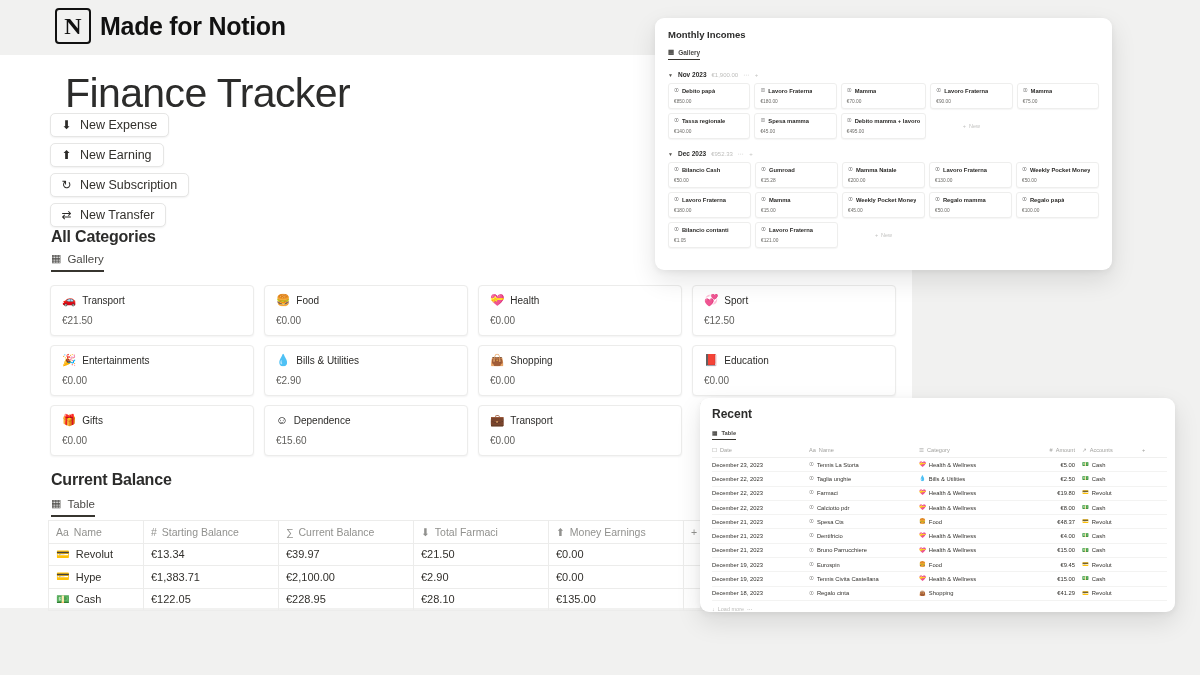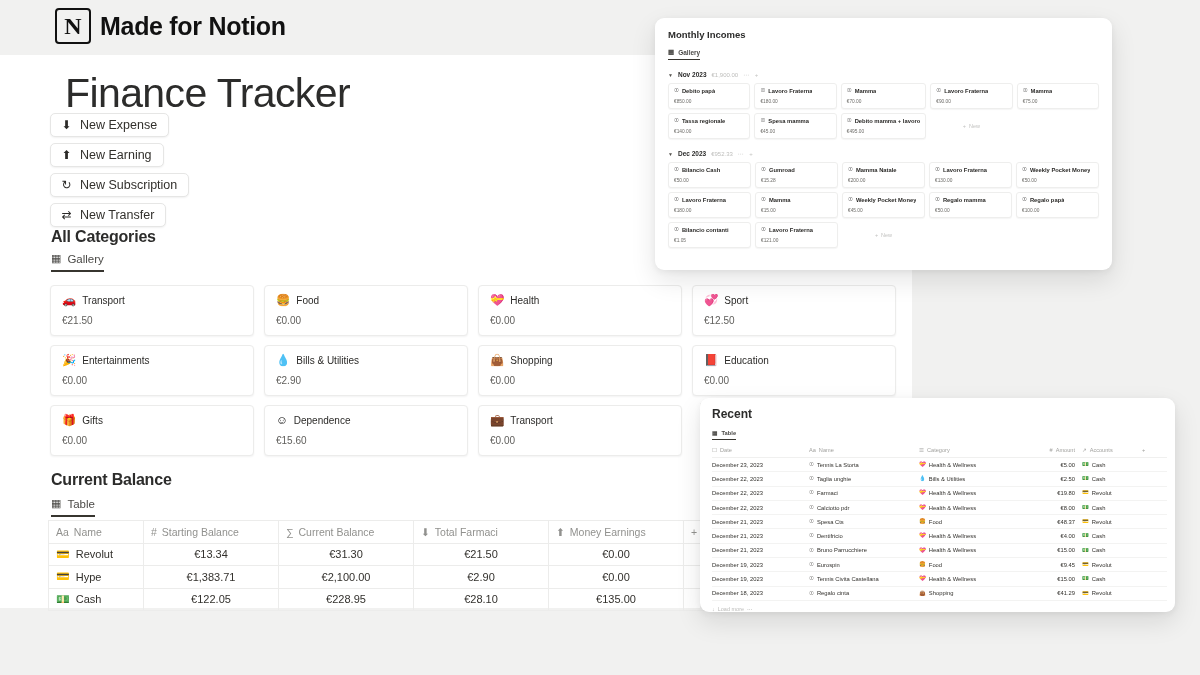--- a/index.html
+++ b/index.html
@@ -96,21 +96,21 @@
     height: 22.5px; padding: 0 7px; font-weight: 400;
   }
   .balance-tbl th:first-child, .balance-tbl td:first-child { border-left: 1px solid #ececeb; }
   .balance-tbl thead th { border-top: 1px solid #ececeb; }
   .balance-tbl th {
     font-size: 10.5px; color: #91918e; text-align: left;
   }
   .balance-tbl th .hd { display: inline-flex; align-items: center; gap: 5px; }
   .balance-tbl td { font-size: 11px; color: #32302c; }
   .cellname { display: flex; align-items: center; gap: 6px; font-weight: 500; }
-  .num { text-align: center; }
+  .num { text-align: left; }
 
   
   .float-incomes {
     position: absolute; left: 655px; top: 18px;
     width: 457px; height: 252px;
     background: #fff; border-radius: 9px;
     box-shadow: 0 10px 26px rgba(15,15,15,0.11), 0 2px 6px rgba(15,15,15,0.06);
     padding: 11px 13px; overflow: hidden;
   }
   .fi-title { font-size: 9.5px; font-weight: 700; color: #2c2c2b; }
@@ -341,21 +341,21 @@
       </thead>
     <tbody id="bal-body">
         <tr>
           <td>
             <span class="cellname">
               <span>💳</span>
               <span>Revolut</span>
             </span>
           </td>
           <td class="num">€13.34</td>
-          <td class="num">€31.30</td>
+          <td class="num">€39.97</td>
           <td class="num">€21.50</td>
           <td class="num">€0.00</td>
           <td></td>
         </tr>
         <tr>
           <td>
             <span class="cellname">
               <span>💳</span>
               <span>Hype</span>
             </span>

